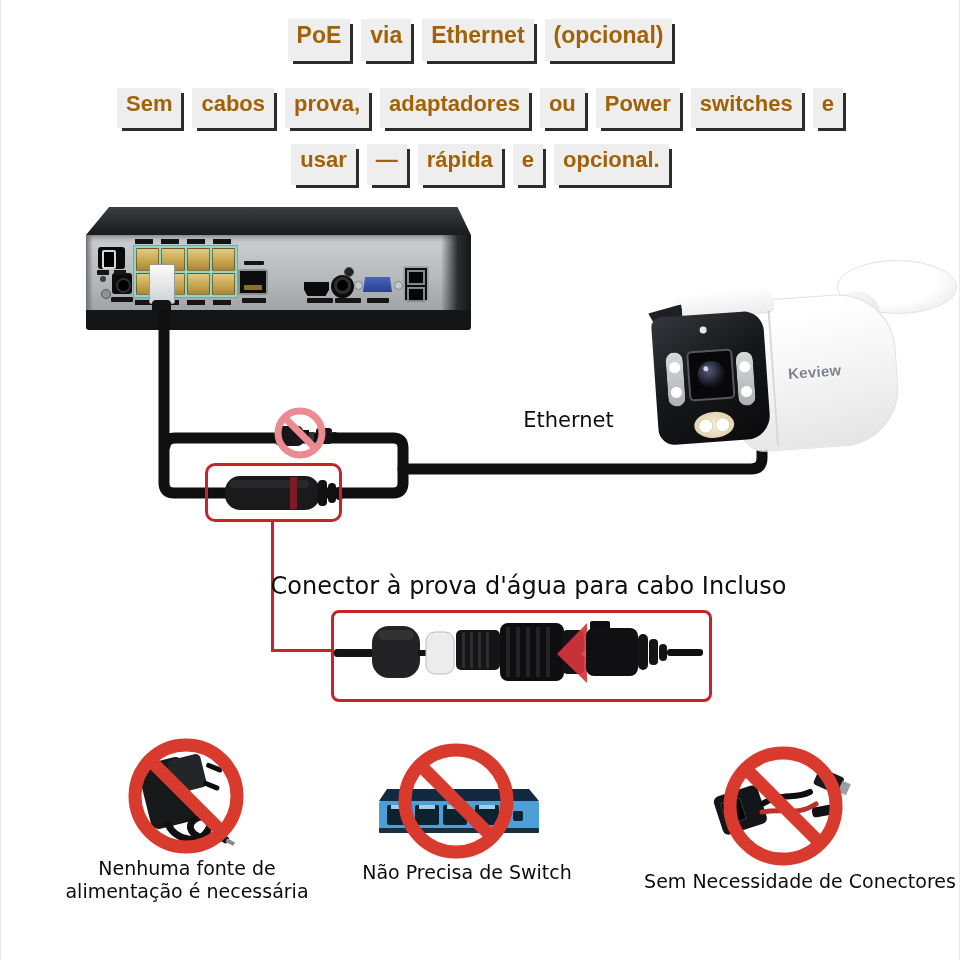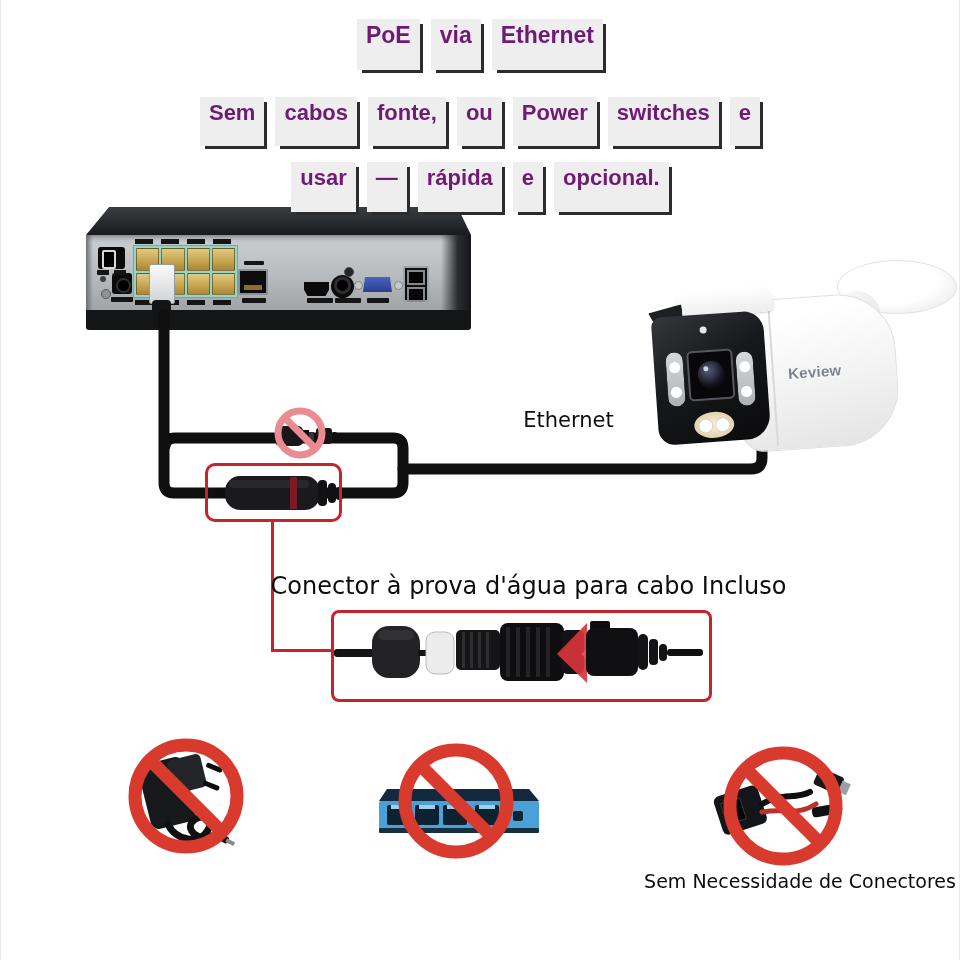--- a/index.html
+++ b/index.html
@@ -4,22 +4,22 @@
 <style>
   html,body{margin:0;padding:0;background:#fff;}
   .page{position:relative;width:958px;height:960px;margin:0 auto;background:#fff;
         border-left:1px solid #e9e9e9;border-right:1px solid #e9e9e9;overflow:hidden;
         font-family:"DejaVu Sans",sans-serif;}
   
   .chip-row{display:flex;justify-content:center;gap:11px;position:relative;z-index:7;}
   .row1{margin-top:19px;}
   .row2{margin-top:27px;}
   .row3{margin-top:16px;border-radius:7px;}
-  .chip{background:#eeeeee;color:#701a75;font-family:"Liberation Sans",sans-serif;
-        font-weight:700;font-size:22px;line-height:1.25;padding:2px 9px 20px;
+  .chip{background:#eeeeee;color:#a16207;font-family:"Liberation Sans",sans-serif;
+        font-weight:700;font-size:22px;line-height:1.25;padding:2px 9px 11px;
         box-shadow:4px 4px 0 -1px #2c2c2e;white-space:nowrap;}
   .row1 .chip{font-size:23px;}
   
   .cables{position:absolute;left:0;top:0;z-index:3;}
   
   .nvr{position:absolute;left:85px;top:207px;width:385px;height:125px;z-index:2;}
   .nvr>div{position:absolute;}
   .nvr-top{left:0;top:0;width:385px;height:28px;background:linear-gradient(#3a3d41,#191b1e);
            clip-path:polygon(6% 0,96.5% 0,100% 100%,0 100%);}
   .nvr-face{left:0;top:28px;width:385px;height:75px;
@@ -138,25 +138,27 @@
 </style>
 </head>
 <body>
 
 <div class="page">
 
   <div class="chip-row row1">
       <span class="chip">PoE</span>
       <span class="chip">via</span>
       <span class="chip">Ethernet</span>
+      <span class="chip">(opcional)</span>
     </div>
   <div class="chip-row row2">
       <span class="chip">Sem</span>
       <span class="chip">cabos</span>
-      <span class="chip">fonte,</span>
+      <span class="chip">prova,</span>
+      <span class="chip">adaptadores</span>
       <span class="chip">ou</span>
       <span class="chip">Power</span>
       <span class="chip">switches</span>
       <span class="chip">e</span>
     </div>
   <div class="chip-row row3">
       <span class="chip">usar</span>
       <span class="chip">—</span>
       <span class="chip">rápida</span>
       <span class="chip">e</span>
@@ -302,37 +304,42 @@
       <rect x="58" y="30" width="34" height="34" rx="5" fill="#232528"></rect>
     </g>
     <rect x="90" y="33" width="17" height="5" rx="2" fill="#0c0c0c" transform="rotate(22 98 35)"></rect>
     <rect x="87" y="51" width="17" height="5" rx="2" fill="#0c0c0c" transform="rotate(22 95 53)"></rect>
     <path d="M52,92 C60,110 84,112 92,98 C100,86 84,80 76,90 C70,98 82,110 96,104" fill="none" stroke="#101010" stroke-width="7" stroke-linecap="round"></path>
     <rect x="96" y="99" width="18" height="7" rx="2" fill="#0b0b0b" transform="rotate(28 100 102)"></rect>
     <rect x="110" y="107" width="9" height="4" fill="#8a8a8a" transform="rotate(28 112 109)"></rect>
     <circle cx="70" cy="64" r="51" fill="none" stroke="#d93a2e" stroke-width="13"></circle>
     <line x1="34" y1="28" x2="106" y2="100" stroke="#d93a2e" stroke-width="13"></line>
   </svg>
+  <div class="cap c1">
+    <div>Nenhuma fonte de</div>
+    <div>alimentação é necessária</div>
+  </div>
 
   <svg class="f-icon f2" width="170" height="120" viewBox="0 0 170 120">
     <polygon points="16,48 158,48 168,60 8,60" fill="#12293f"></polygon>
     <rect x="8" y="60" width="160" height="30" rx="2" fill="#4ba0d8"></rect>
     <rect x="8" y="87" width="160" height="5" rx="1" fill="#16303f"></rect>
     <rect x="16" y="64" width="24" height="20" rx="2" fill="#0d2230"></rect>
     <rect x="44" y="64" width="24" height="20" rx="2" fill="#0d2230"></rect>
     <rect x="72" y="64" width="24" height="20" rx="2" fill="#0d2230"></rect>
     <rect x="104" y="64" width="24" height="20" rx="2" fill="#0d2230"></rect>
     <rect x="20" y="64" width="16" height="4" fill="#9fd0e8"></rect>
     <rect x="48" y="64" width="16" height="4" fill="#9fd0e8"></rect>
     <rect x="76" y="64" width="16" height="4" fill="#9fd0e8"></rect>
     <rect x="108" y="64" width="16" height="4" fill="#9fd0e8"></rect>
     <rect x="142" y="70" width="10" height="10" rx="2" fill="#0e2433"></rect>
     <circle cx="85" cy="60" r="51" fill="none" stroke="#d93a2e" stroke-width="13"></circle>
     <line x1="49" y1="24" x2="121" y2="96" stroke="#d93a2e" stroke-width="13"></line>
   </svg>
+  <div class="cap c2">Não Precisa de Switch</div>
 
   <svg class="f-icon f3" width="180" height="130" viewBox="0 0 180 130">
     <g transform="rotate(-18 45 70)">
       <rect x="22" y="48" width="46" height="40" rx="6" fill="#141518"></rect>
       <rect x="28" y="56" width="20" height="22" fill="#030303" stroke="#3a3a3c"></rect>
     </g>
     <path d="M66,62 C86,50 98,58 114,50" fill="none" stroke="#0e0e0e" stroke-width="6" stroke-linecap="round"></path>
     <path d="M66,70 C90,66 102,74 120,62" fill="none" stroke="#b5342c" stroke-width="5" stroke-linecap="round"></path>
     <g transform="rotate(24 132 42)">
       <rect x="118" y="30" width="27" height="18" rx="3" fill="#17181a"></rect>

